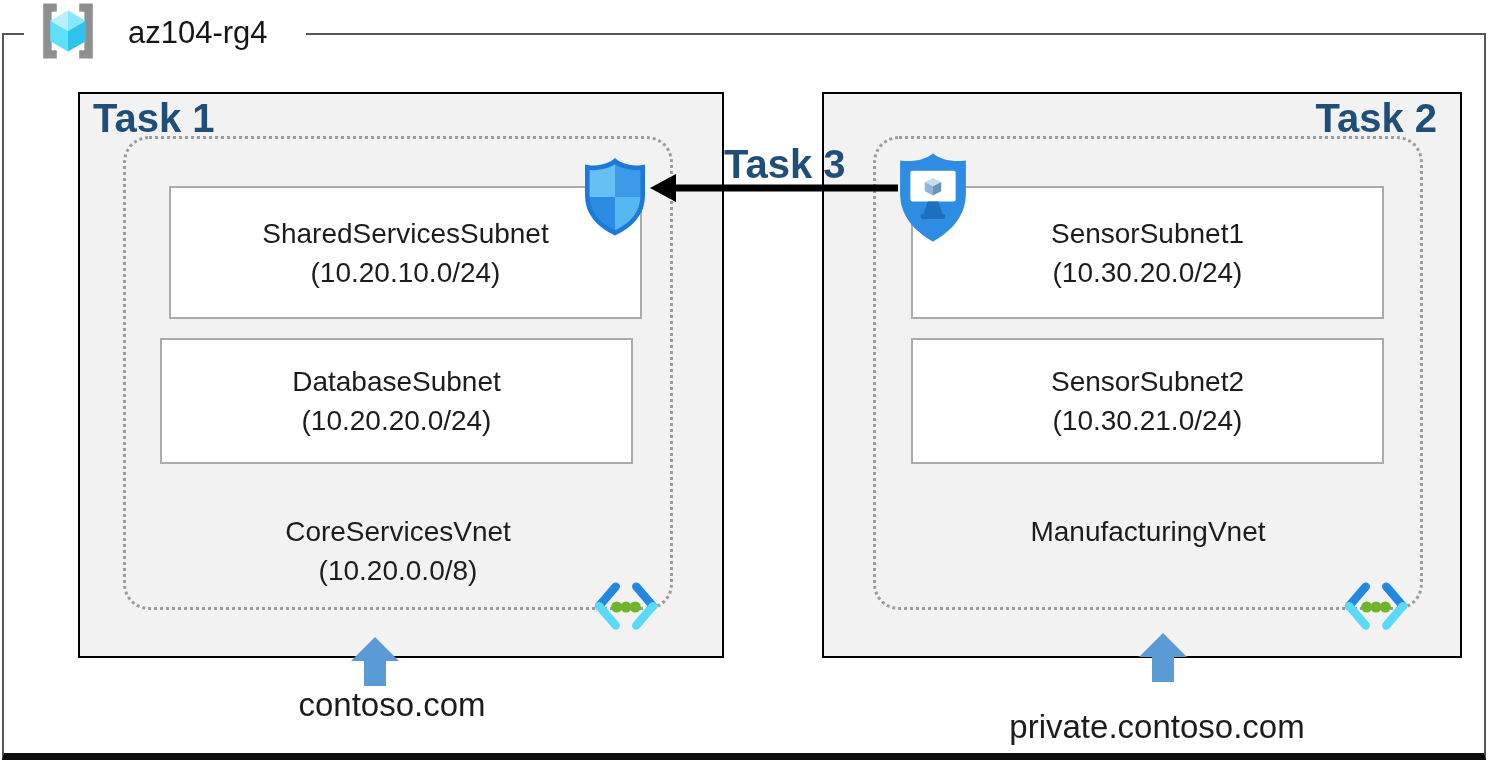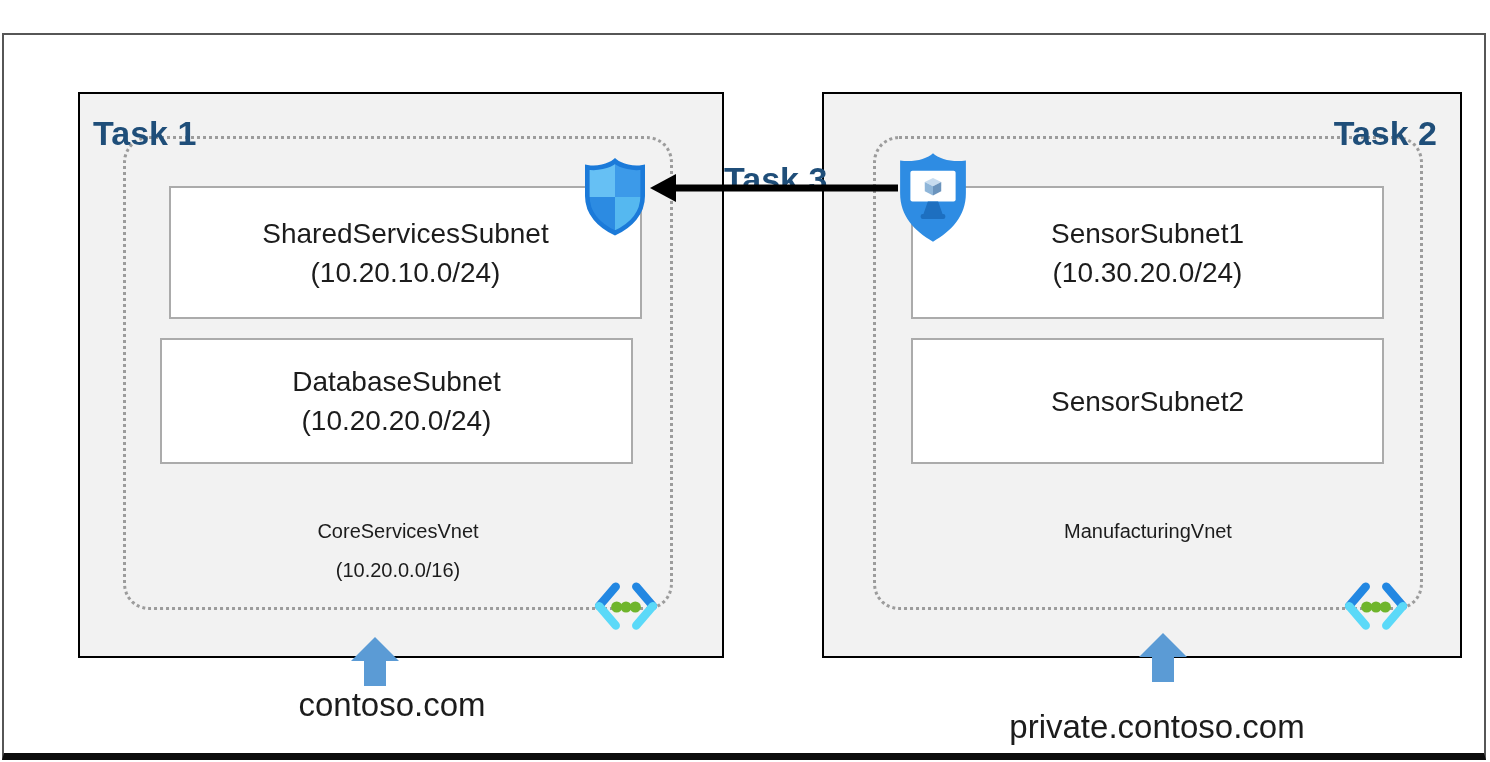--- a/index.html
+++ b/index.html
@@ -17,21 +17,21 @@
   .rg-legend {
     left:24px; top:2px; height:62px; background:#ffffff; z-index:5;
     display:flex; align-items:center; gap:28px; padding:0 38px 0 12px;
   }
   .rg-title { font-size:31px; color:#161616; white-space:nowrap; }
 
   
   .task-box { background:#F2F2F2; border:2px solid #000; z-index:1; }
   .task-box.left  { left:78px;  top:92px; width:646px; height:566px; }
   .task-box.right { left:822px; top:92px; width:640px; height:566px; }
-  .task-label { font-size:34px; font-weight:bold; color:#1F4E79; z-index:2; white-space:nowrap;margin-top:18px; }
+  .task-label { font-size:40px; font-weight:bold; color:#1F4E79; z-index:2; white-space:nowrap; }
 
   
   .vnet-dashed {
     border:3px dotted #9c9c9c; border-radius:26px; z-index:1;
     width:550px; height:474px; top:136px;
   }
   .vnet-dashed.left { left:123px; } .vnet-dashed.right { left:873px; }
 
   
   .subnet {
@@ -39,34 +39,47 @@
     display:flex; flex-direction:column; align-items:center; justify-content:center;
     font-size:28px; line-height:39px; text-align:center; width:473px;
   }
   .sub-l1 { left:160px; top:186px; height:133px;margin-left:9px; }
   .sub-l2 { left:160px; top:338px; height:126px; }
   .sub-r1 { left:911px; top:186px; height:133px; }
   .sub-r2 { left:911px; top:338px; height:126px; }
 
   .vnet-caption {
     width:550px; top:512px; text-align:center; z-index:2;
-    font-size:20px; line-height:39px;
+    font-size:28px; line-height:39px;
   }
   .vnet-caption.left { left:123px; } .vnet-caption.right { left:873px; }
 
   .icon { z-index:4; }
   .bottom-label { font-size:33px; text-align:center; white-space:nowrap; z-index:2; }
 </style>
 </head>
 <body>
 
 <div class="stage">
 
   <div class="abs rg-frame"></div>
 
+  <div class="abs rg-legend">
+    <span class="icon">
+      <svg width="64" height="58" viewBox="0 0 66 62">
+        <path d="M21 6 L11 6 L11 56 L21 56" fill="none" stroke="#8F8F8F" stroke-width="9"></path>
+        <path d="M45 6 L55 6 L55 56 L45 56" fill="none" stroke="#8F8F8F" stroke-width="9"></path>
+        <polygon points="33,9 14,20 33,31" fill="#B9F0FF"></polygon>
+        <polygon points="33,9 52,20 33,31" fill="#86E8FC"></polygon>
+        <polygon points="14,20 33,31 33,53 14,42" fill="#5FDFF9"></polygon>
+        <polygon points="52,20 33,31 33,53 52,42" fill="#2FC3EC"></polygon>
+      </svg>
+    </span>
+    <span class="rg-title">az104-rg4</span>
+  </div>
 
   <div class="abs task-box left"></div>
   <div class="abs task-box right"></div>
   <div class="abs task-label" style="left:93px; top:96px;">Task 1</div>
   <div class="abs task-label" style="right:53px; top:96px;">Task 2</div>
 
   <div class="abs vnet-dashed left"></div>
   <div class="abs vnet-dashed right"></div>
 
   <div class="abs subnet sub-l1">
@@ -77,25 +90,26 @@
     <span>DatabaseSubnet</span>
     <span>(10.20.20.0/24)</span>
   </div>
 
   <div class="abs subnet sub-r1">
     <span>SensorSubnet1</span>
     <span>(10.30.20.0/24)</span>
   </div>
   <div class="abs subnet sub-r2">
     <span>SensorSubnet2</span>
+    <span>(10.30.21.0/24)</span>
   </div>
 
   <div class="abs vnet-caption left">
     <div>CoreServicesVnet</div>
-    <div>(10.20.0.0/16)</div>
+    <div>(10.20.0.0/8)</div>
   </div>
   <div class="abs vnet-caption right">
     <div>ManufacturingVnet</div>
   </div>
 
   <div class="abs icon" style="left:582px; top:157px;">
     <svg width="66" height="80" viewBox="0 0 64 78">
       <defs>
         <clipPath id="shieldClip">
           <path d="M32 4 C38 9 50 12 59 10 L59 38 C59 55 47 67 32 74 C17 67 5 55 5 38 L5 10 C14 12 26 9 32 4 Z"></path>

